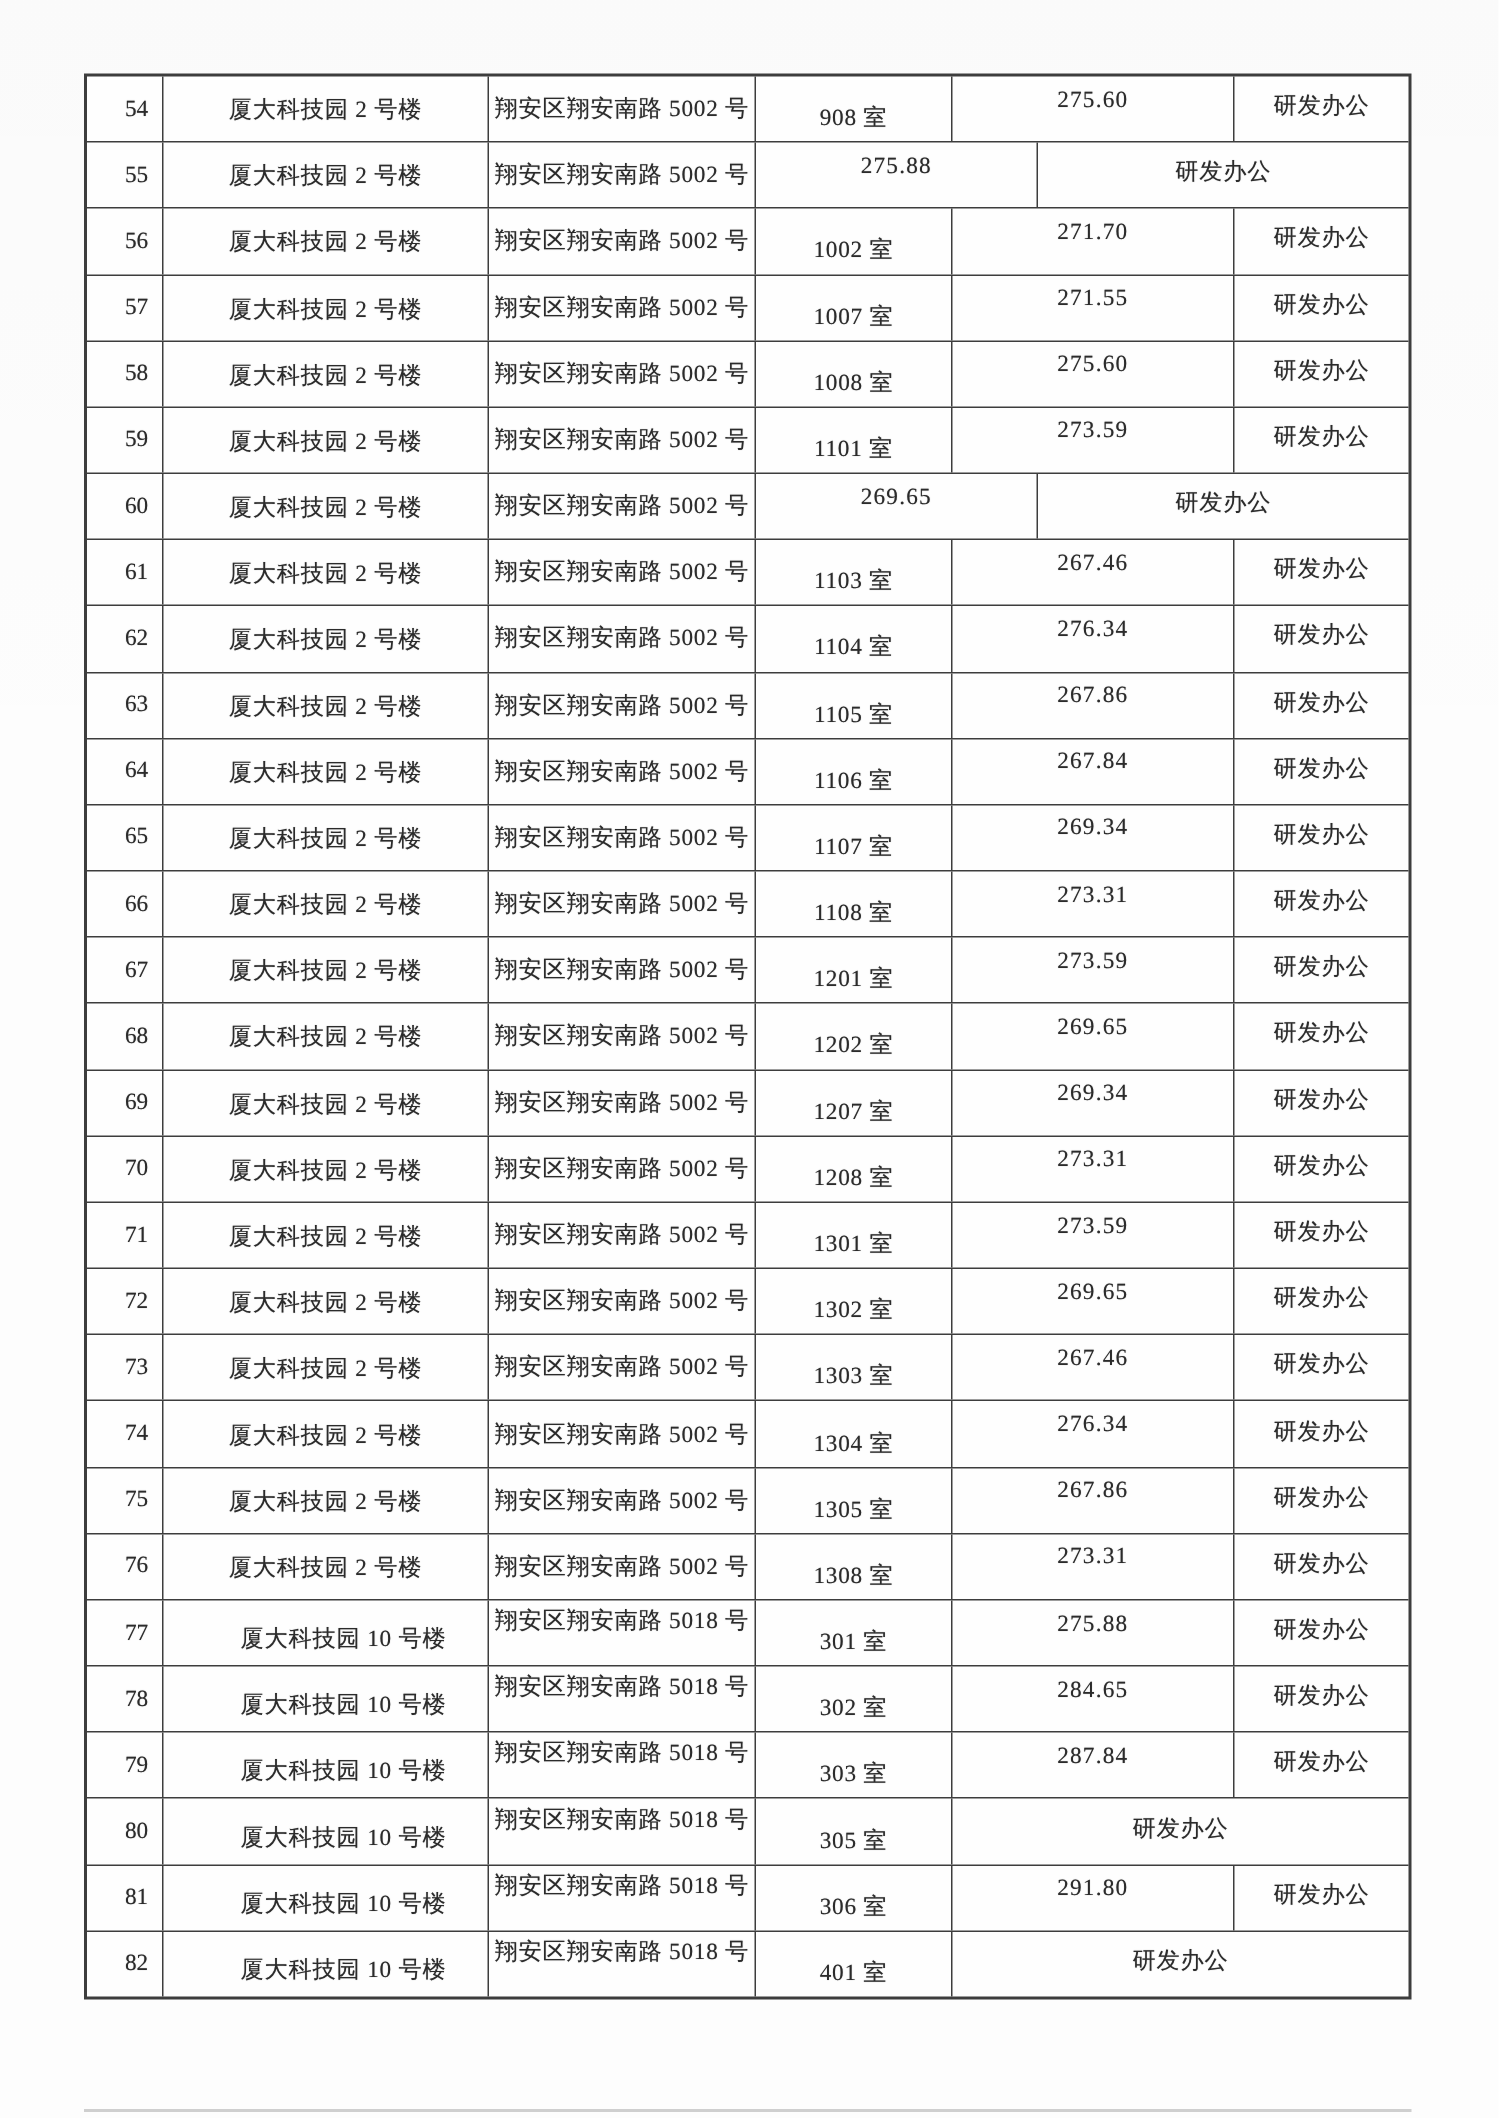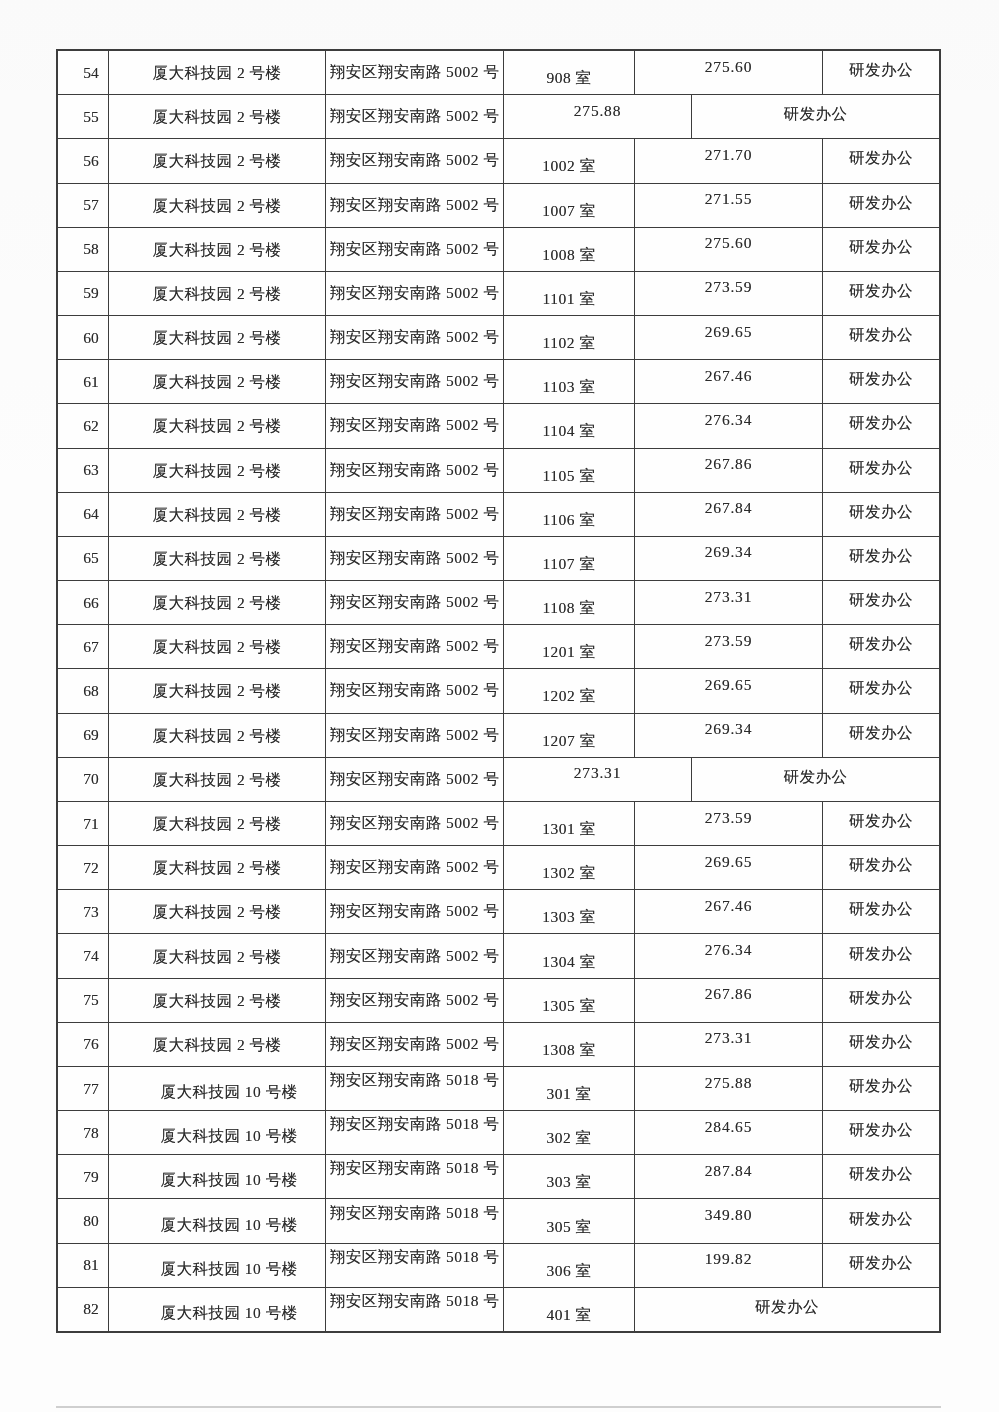--- a/index.html
+++ b/index.html
@@ -204,23 +204,20 @@
   <div class="trow">
     <div class="cell c-no">
           <span class="txt">60</span>
         </div>
     <div class="cell c-building">
           <span class="txt">厦大科技园 2 号楼</span>
         </div>
     <div class="cell c-address">
           <span class="txt">翔安区翔安南路 5002 号</span>
         </div>
-    <div class="cell c-room">
-          <span class="txt">1102 室</span>
-        </div>
     <div class="cell c-area">
           <span class="txt">269.65</span>
         </div>
     <div class="cell c-usage">
           <span class="txt">研发办公</span>
         </div>
   </div>
 
   <div class="trow">
     <div class="cell c-no">
@@ -414,20 +411,23 @@
   <div class="trow">
     <div class="cell c-no">
           <span class="txt">70</span>
         </div>
     <div class="cell c-building">
           <span class="txt">厦大科技园 2 号楼</span>
         </div>
     <div class="cell c-address">
           <span class="txt">翔安区翔安南路 5002 号</span>
         </div>
+    <div class="cell c-room">
+          <span class="txt">1208 室</span>
+        </div>
     <div class="cell c-area">
           <span class="txt">273.31</span>
         </div>
     <div class="cell c-usage">
           <span class="txt">研发办公</span>
         </div>
   </div>
 
   <div class="trow">
     <div class="cell c-no">
@@ -624,43 +624,40 @@
         </div>
     <div class="cell c-building">
           <span class="txt">厦大科技园 10 号楼</span>
         </div>
     <div class="cell c-address">
           <span class="txt">翔安区翔安南路 5018 号</span>
         </div>
     <div class="cell c-room">
           <span class="txt">305 室</span>
         </div>
-    <div class="cell c-area">
-          <span class="txt">349.80</span>
-        </div>
     <div class="cell c-usage">
           <span class="txt">研发办公</span>
         </div>
   </div>
 
   <div class="trow grp-b">
     <div class="cell c-no">
           <span class="txt">81</span>
         </div>
     <div class="cell c-building">
           <span class="txt">厦大科技园 10 号楼</span>
         </div>
     <div class="cell c-address">
           <span class="txt">翔安区翔安南路 5018 号</span>
         </div>
     <div class="cell c-room">
           <span class="txt">306 室</span>
         </div>
     <div class="cell c-area">
-          <span class="txt">199.82</span>
+          <span class="txt">291.80</span>
         </div>
     <div class="cell c-usage">
           <span class="txt">研发办公</span>
         </div>
   </div>
 
   <div class="trow grp-b">
     <div class="cell c-no">
           <span class="txt">82</span>
         </div>

